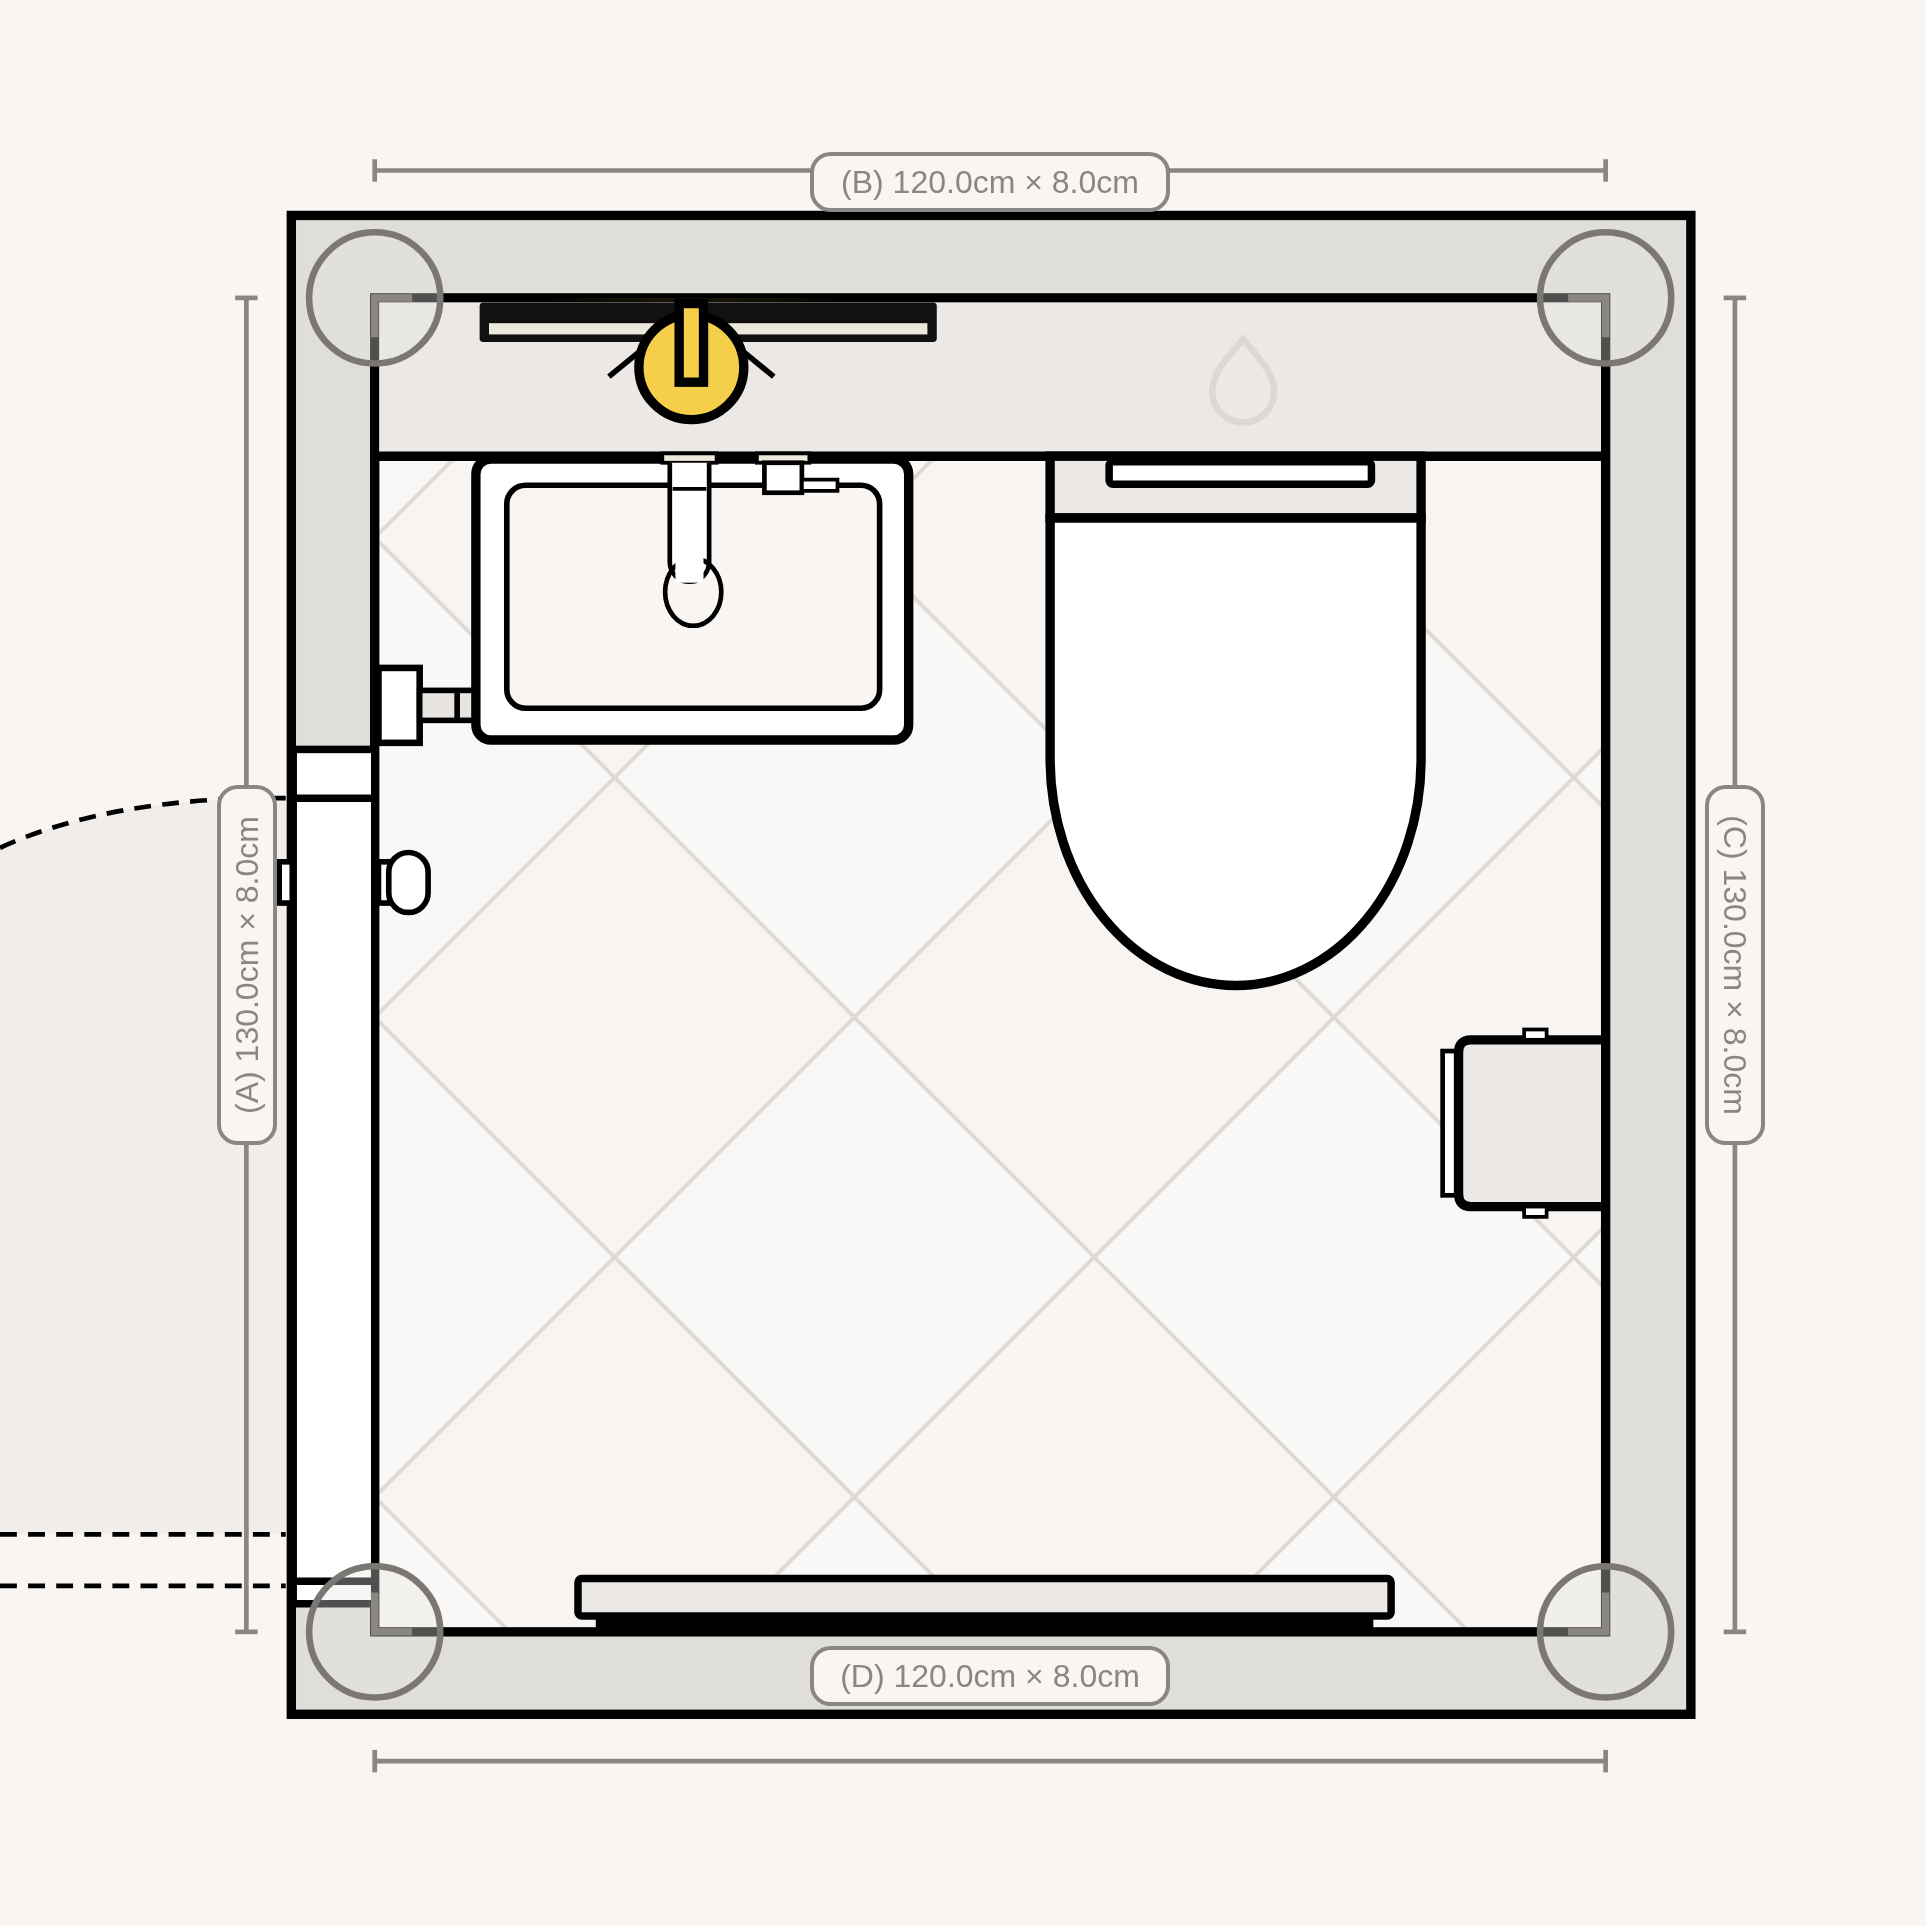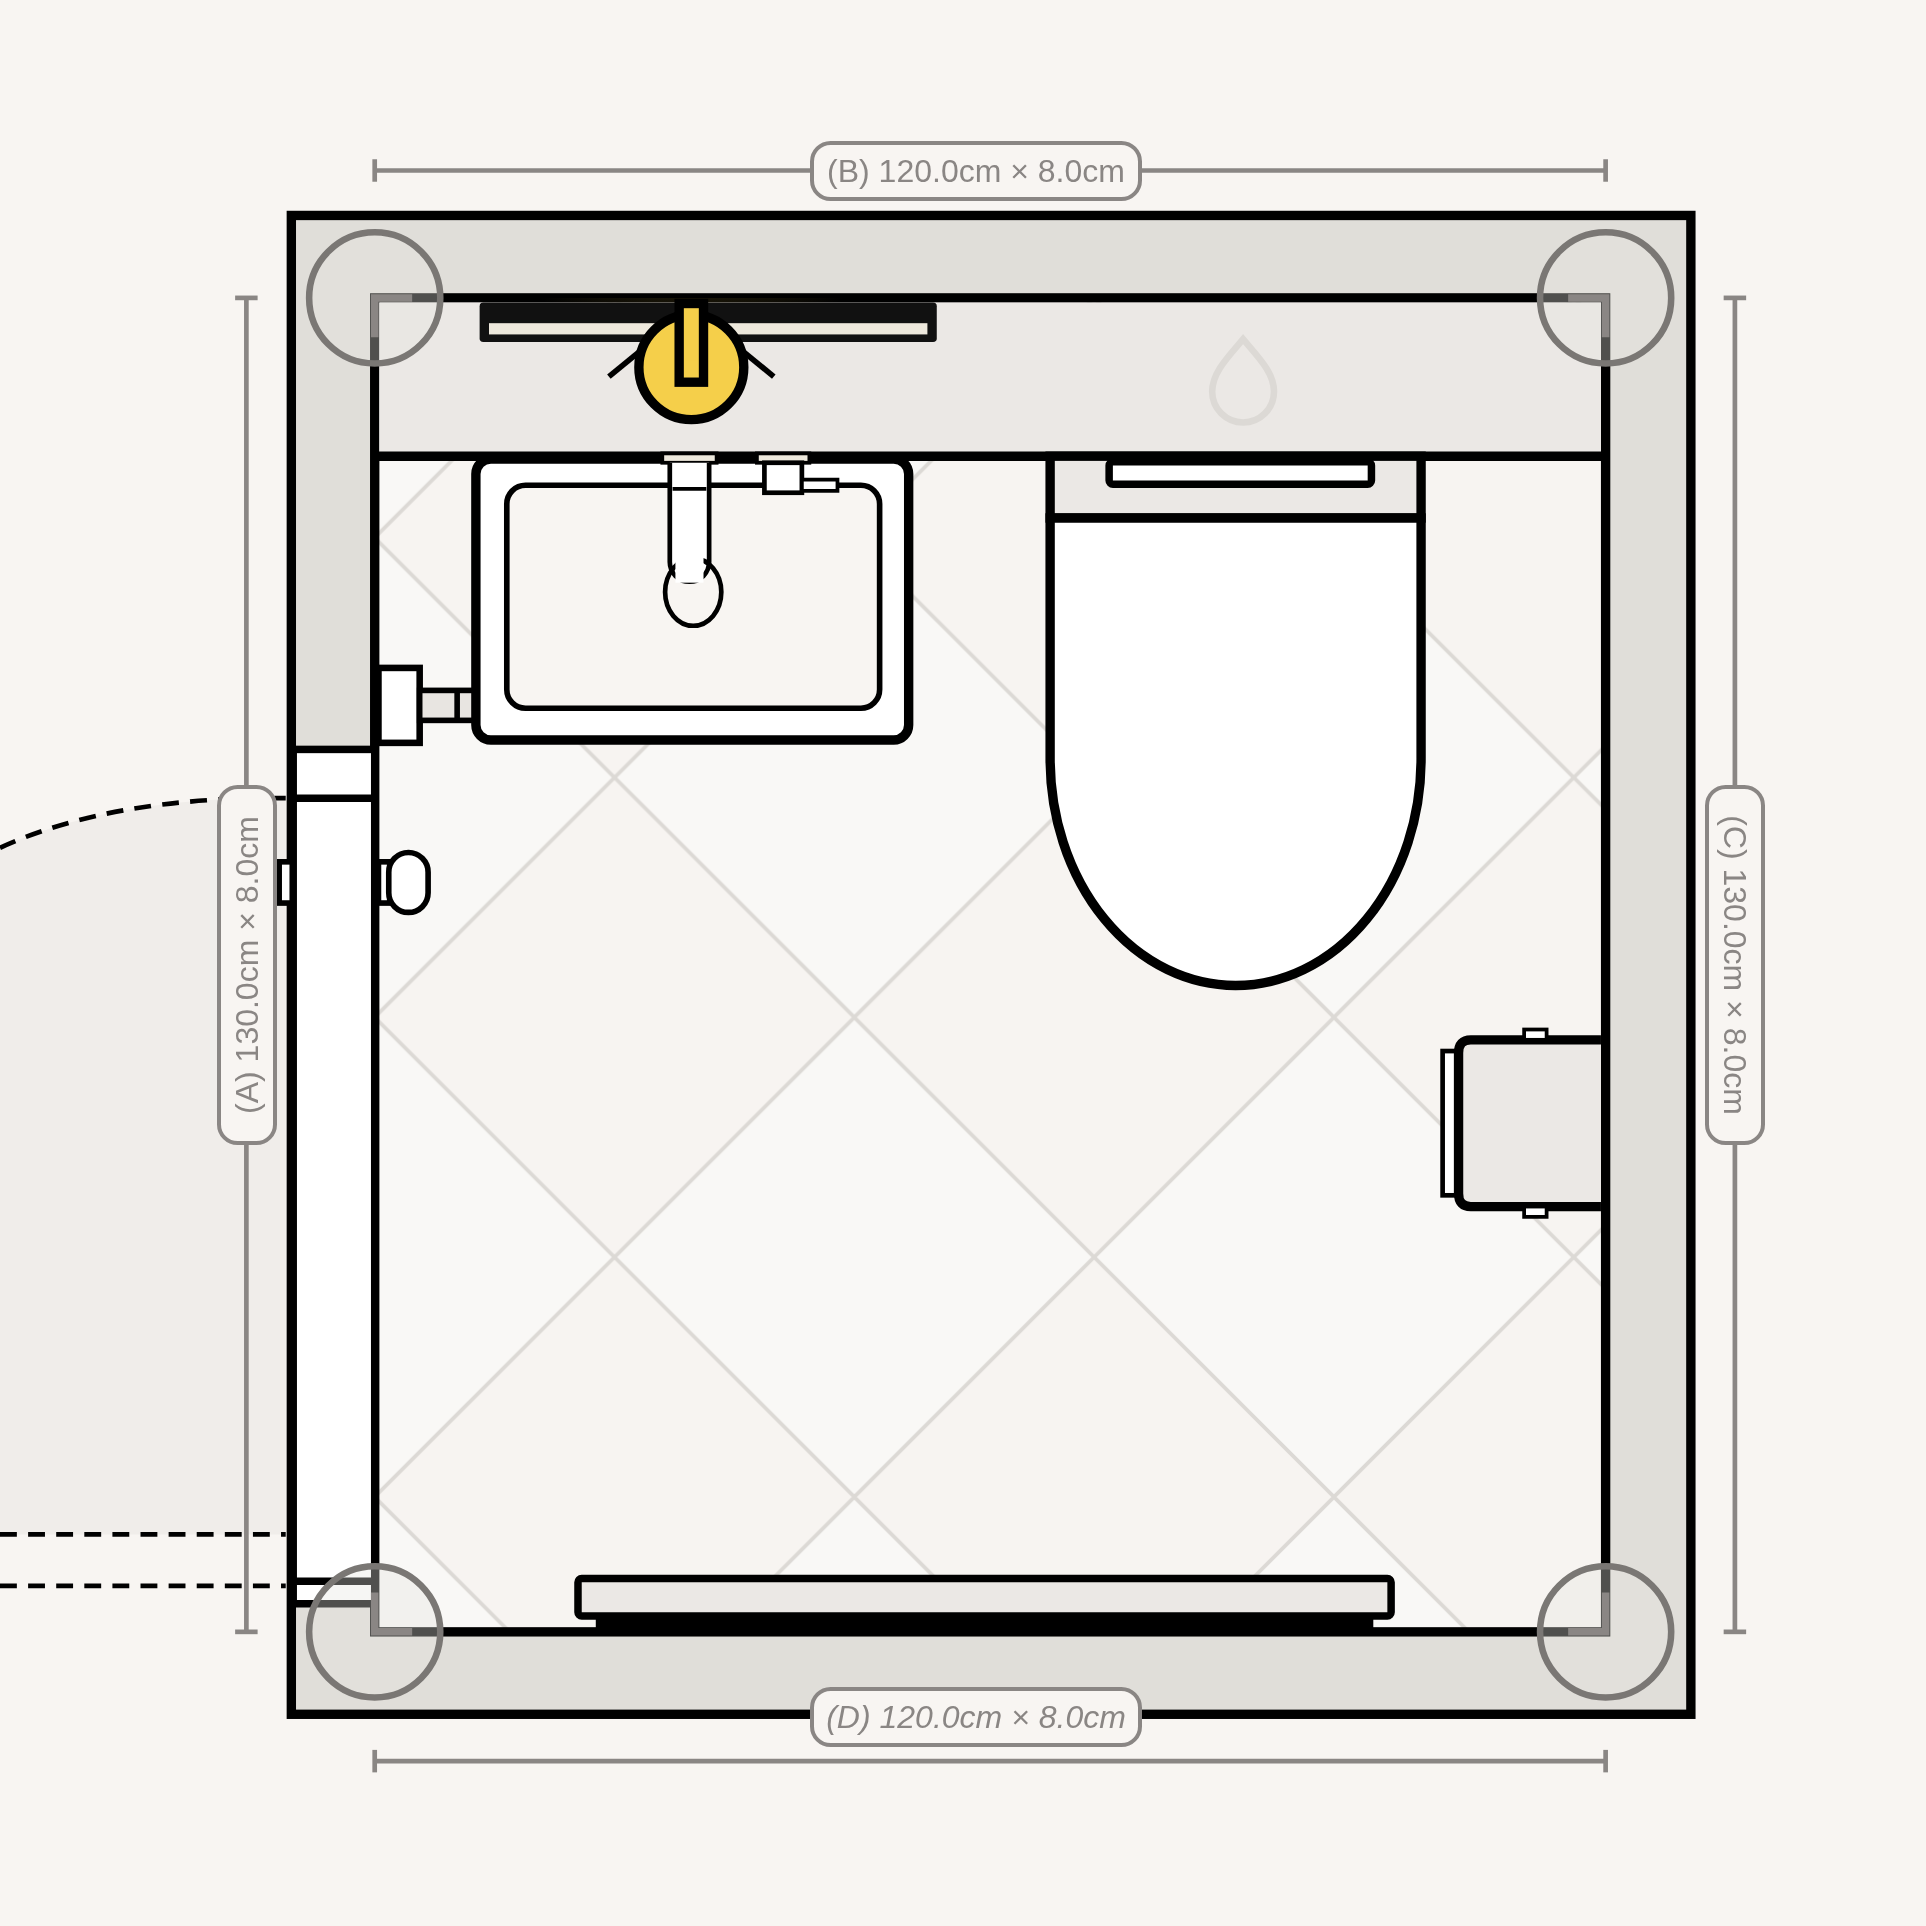--- a/index.html
+++ b/index.html
@@ -4,21 +4,21 @@
 <style>
   html, body { margin:0; padding:0; background:#f8f5f2; }
   body { width:1926px; height:1926px; position:relative; overflow:hidden; font-family:"Liberation Sans", sans-serif; }
   svg.plan { position:absolute; left:0; top:0; }
   .dim-label {
     position:absolute; box-sizing:border-box;
     border:4.7px solid #8a8684; border-radius:20.6px; background:#f8f5f2;
     color:#8a8684; font-size:32px; font-family:"Liberation Sans", sans-serif;
     display:flex; align-items:center; justify-content:center; white-space:nowrap;
   }
-  .dim-h { width:332px; height:60px; }
+  .dim-h { width:360px; height:60px;margin-top:11px; }
   .dim-v { width:360px; height:60px; }
 </style>
 </head>
 <body>
 
 <svg class="plan" width="1926" height="1926" viewBox="0 0 2056 2056">
   <defs>
     <radialGradient id="glow" cx="0.5" cy="0" r="0.6">
       <stop offset="0" stop-color="#f5cf4a" stop-opacity="0.55"></stop>
       <stop offset="0.5" stop-color="#f5cf4a" stop-opacity="0.25"></stop>
@@ -140,16 +140,16 @@
     <line x1="263" y1="318" x2="263" y2="1742"></line>
     <line x1="251" y1="318" x2="275" y2="318"></line>
       <line x1="251" y1="1742" x2="275" y2="1742"></line>
     <line x1="1852" y1="318" x2="1852" y2="1742"></line>
     <line x1="1840" y1="318" x2="1864" y2="318"></line>
       <line x1="1840" y1="1742" x2="1864" y2="1742"></line>
   </g>
 </svg>
 
 <div class="dim-label dim-h" style="left:810px; top:141px;">(B) 120.0cm × 8.0cm</div>
-<div class="dim-label dim-h" style="left:810px; top:1687px;font-style:italic;">(D) 120.0cm × 8.0cm</div>
+<div class="dim-label dim-h" style="left:810px; top:1635px;">(D) 120.0cm × 8.0cm</div>
 <div class="dim-label dim-v" style="left:67px; top:935px; transform:rotate(-90deg);">(A) 130.0cm × 8.0cm</div>
 <div class="dim-label dim-v" style="left:1555px; top:935px; transform:rotate(90deg);">(C) 130.0cm × 8.0cm</div>
 
 
 </body></html>

